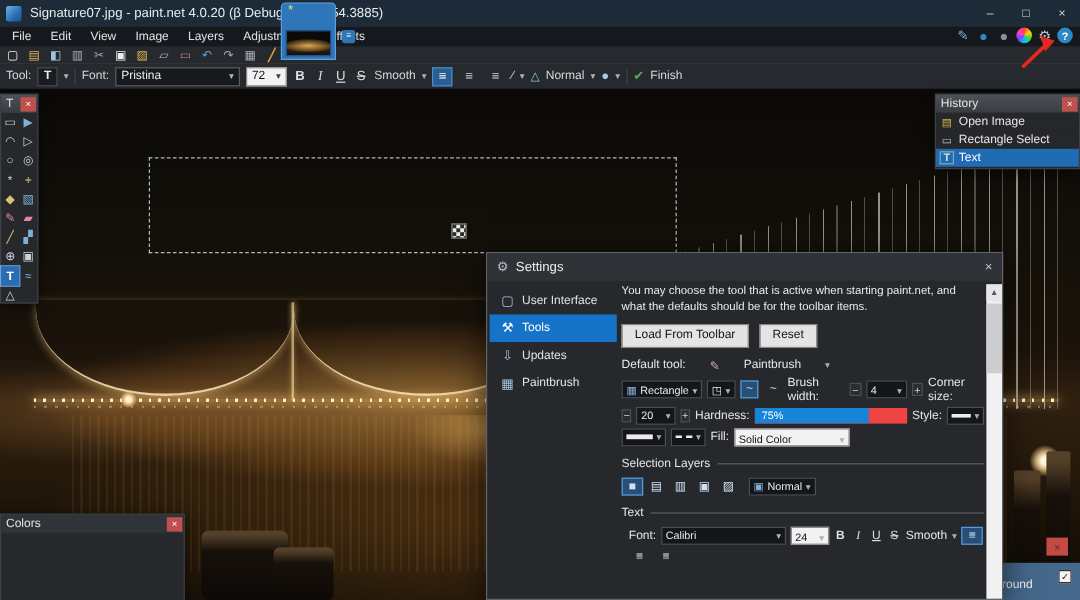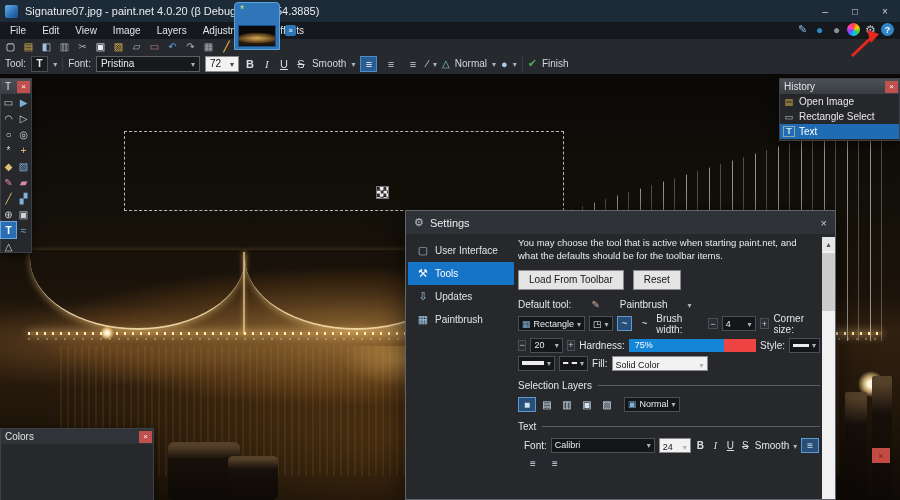--- a/index.html
+++ b/index.html
@@ -501,19 +501,23 @@
       </div>
 
     </div>
     <div class="scroll">
       <div class="scrollup">▲</div>
       <div class="scrollthumb"></div>
     </div>
   </div>
 
   <div class="cutclose">×</div>
+  <div class="cutpanel">
+    <span class="txt">round</span>
+    <span class="cutcheck">✓</span>
+  </div>
 
   <svg class="arrowsvg" width="34" height="30">
     <line x1="4" y1="27" x2="24" y2="8" stroke="#e8281e" stroke-width="3"></line>
     <polygon points="19,1 31,5 23,14" fill="#e8281e"></polygon>
   </svg>
 
 </div>
 
 </body></html>

